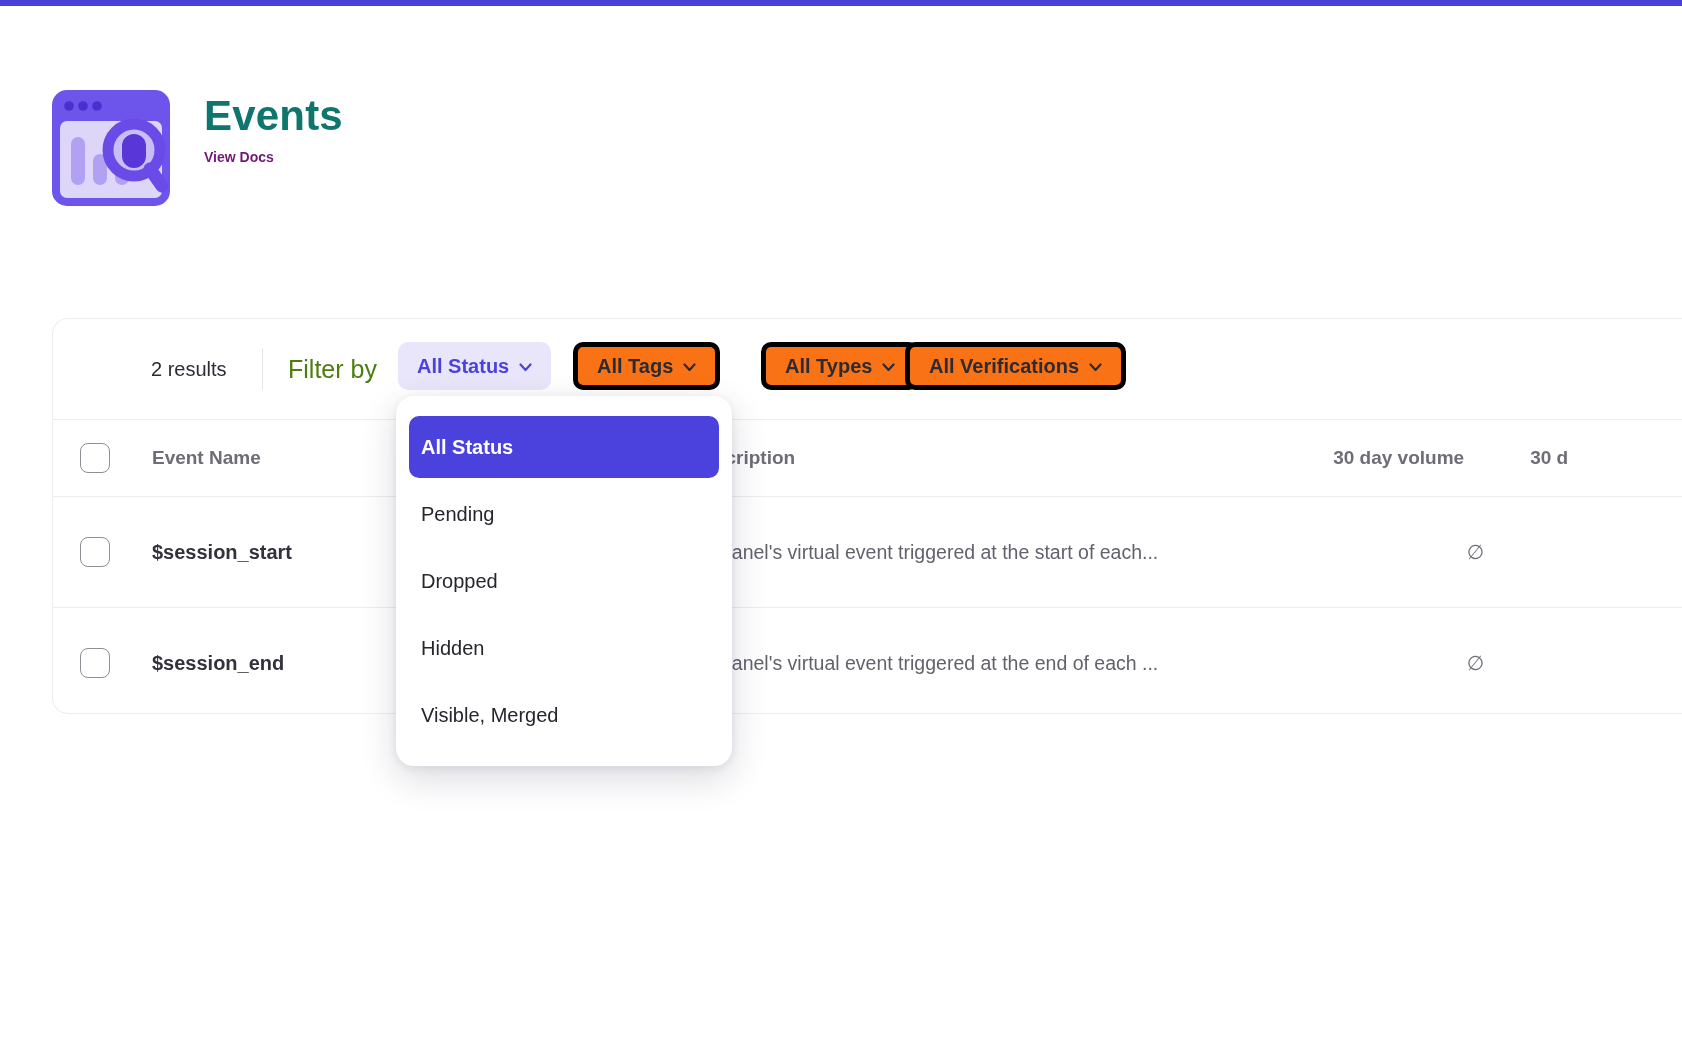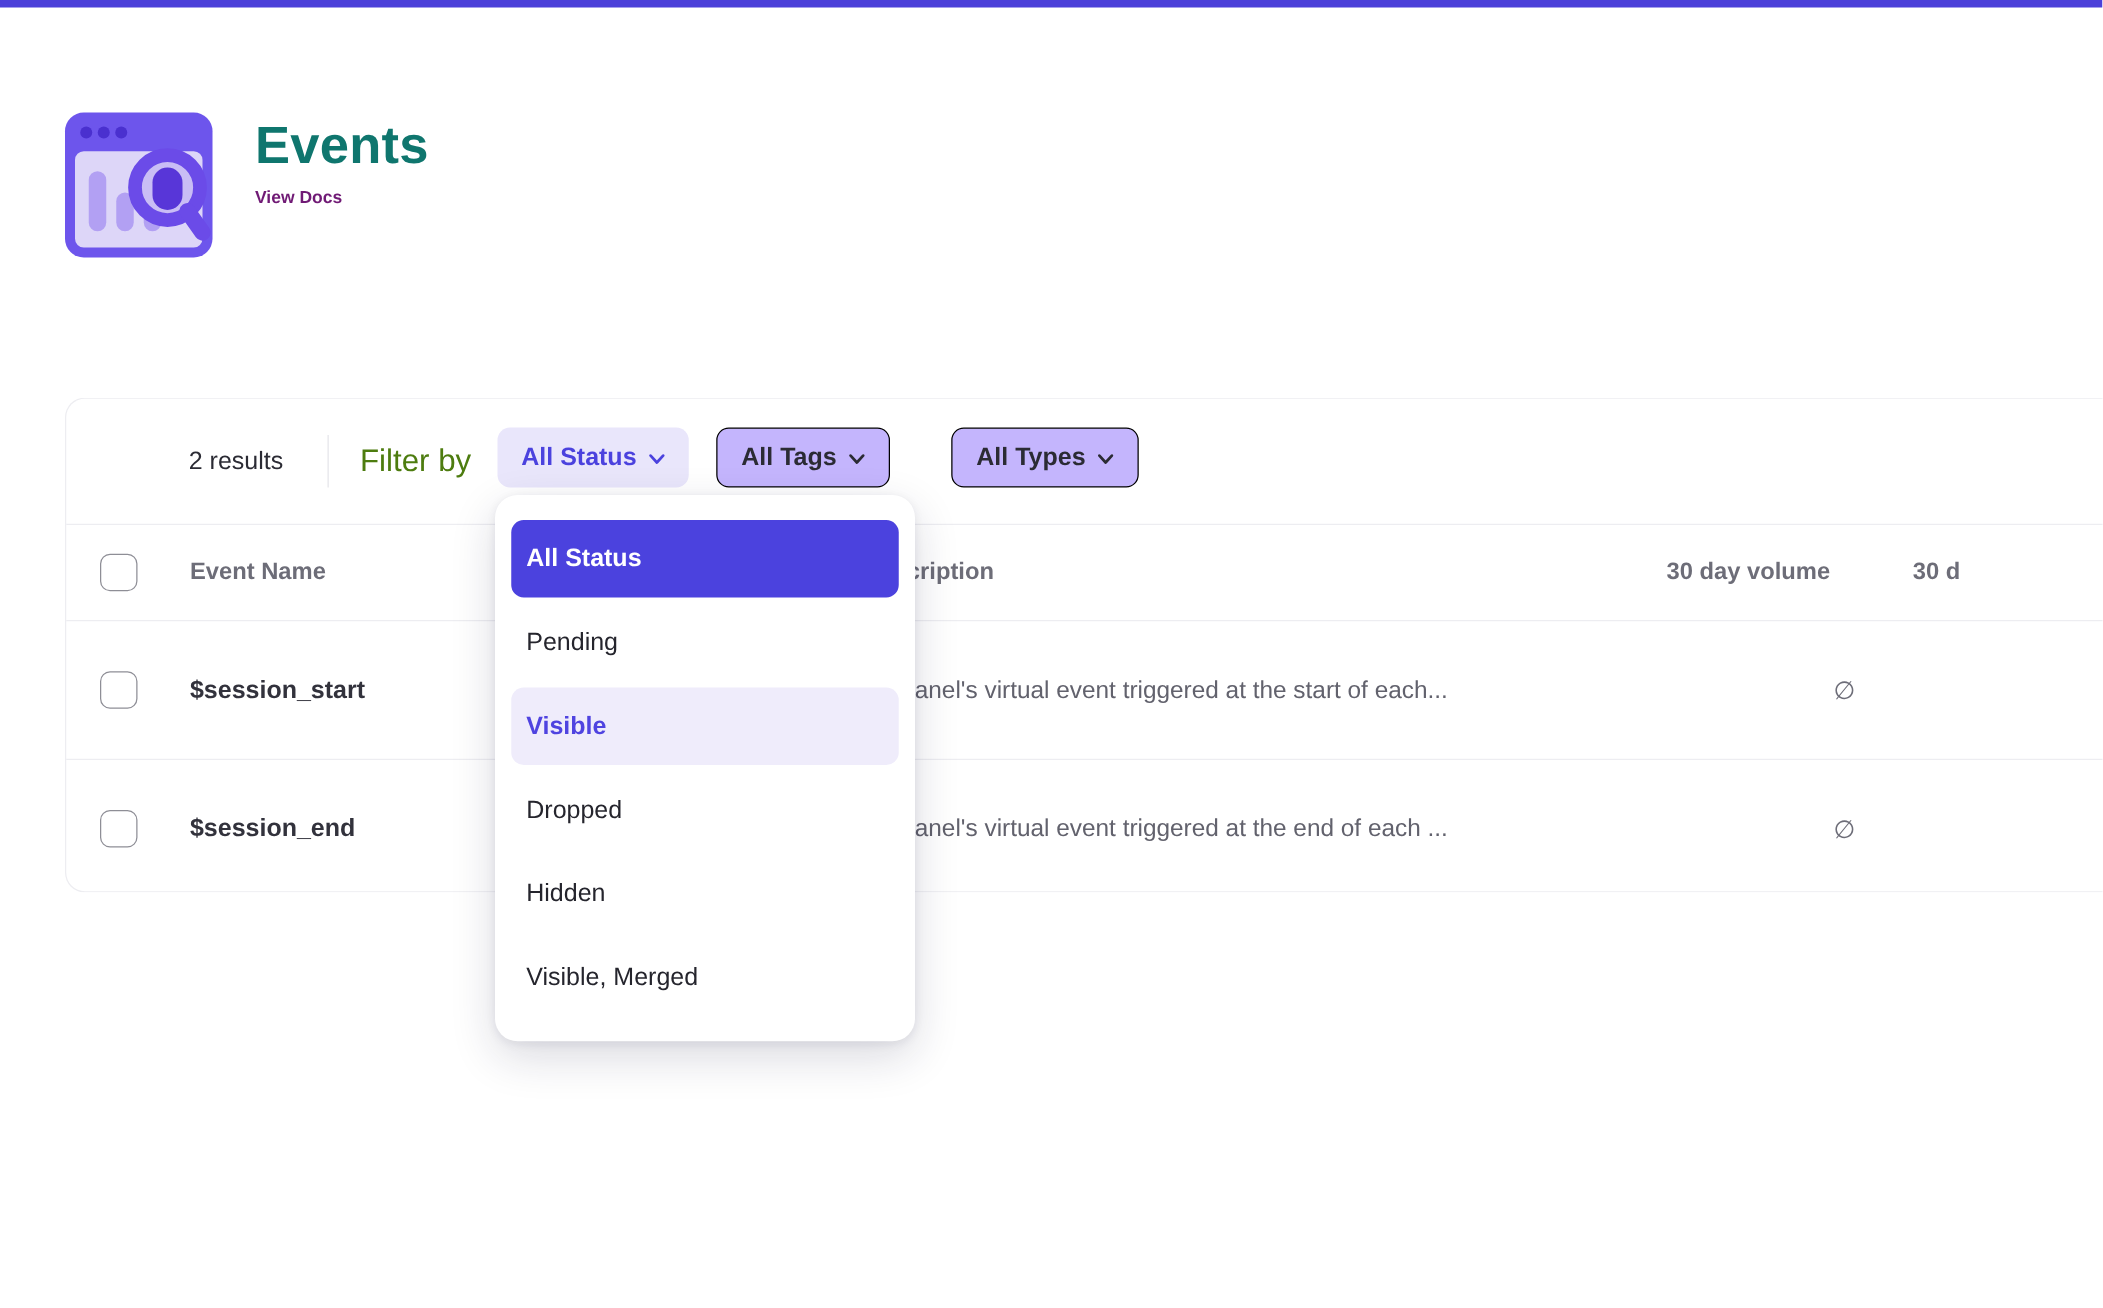--- a/index.html
+++ b/index.html
@@ -29,21 +29,21 @@
   
   .filter-row{position:relative;height:100px;border-bottom:1px solid #ededf1;}
   .results{position:absolute;left:98px;top:0;height:100px;display:flex;align-items:center;
     font-size:20px;font-weight:500;color:#2b2b34;}
   .vdivider{position:absolute;left:209px;top:29px;width:1px;height:42px;background:#e5e5ea;}
   .filter-by{position:absolute;left:235px;top:0;height:100px;display:flex;align-items:center;
     font-size:25px;color:#4d7c0f;}
   .pill{
     position:absolute;top:23px;height:48px;display:flex;align-items:center;gap:10px;
     padding:0 19px;border-radius:10px;font-size:20px;font-weight:600;cursor:pointer;
-    background:#c4b5fd;border:1px solid #000000;color:#2b2b34;box-sizing:border-box;
+    background:#f97316;border:5px solid #000000;color:#2b2b34;box-sizing:border-box;
     font-family:inherit;
   }
   .pill.active{background:#e9e6fb;border:none;color:#4b42de;}
   .chev{width:13px;height:9px;flex:0 0 auto;margin-top:2px;}
 
   
   .trow{display:flex;align-items:stretch;}
   .thead{height:76px;border-bottom:1px solid #ededf1;}
   .tbody-row{height:110px;border-bottom:1px solid #ededf1;cursor:pointer;}
   .tbody-row:last-child{border-bottom:none;}
@@ -123,20 +123,26 @@
         </svg>
     </button>
 
     <button class="pill" style="left:708px;">
       <span>All Types</span>
       <svg class="chev" viewBox="0 0 13 9">
           <polyline points="1.5,1.5 6.5,7 11.5,1.5" fill="none" stroke="currentColor" stroke-width="2.2" stroke-linecap="round" stroke-linejoin="round"></polyline>
         </svg>
     </button>
 
+    <button class="pill" style="left:852px;">
+      <span>All Verifications</span>
+      <svg class="chev" viewBox="0 0 13 9">
+          <polyline points="1.5,1.5 6.5,7 11.5,1.5" fill="none" stroke="currentColor" stroke-width="2.2" stroke-linecap="round" stroke-linejoin="round"></polyline>
+        </svg>
+    </button>
   </div>
 
   <div class="trow thead">
     <div class="cell c-check">
         <span class="checkbox"></span>
       </div>
     <div class="cell c-name">Event Name</div>
     <div class="cell c-desc">Description</div>
     <div class="cell c-vol">30 day volume</div>
     <div class="cell c-users">30 d</div>
@@ -160,17 +166,16 @@
     <div class="cell c-desc desc-cell">Mixpanel's virtual event triggered at the end of each ...</div>
     <div class="cell c-vol vol-cell">∅</div>
     <div class="cell c-users"></div>
   </div>
 
 </section>
 
 <div class="menu">
   <div class="menu-item selected">All Status</div>
   <div class="menu-item">Pending</div>
-  <div class="menu-item highlighted">Visible</div>
   <div class="menu-item">Dropped</div>
   <div class="menu-item">Hidden</div>
   <div class="menu-item">Visible, Merged</div>
 </div>
 
 </body></html>

